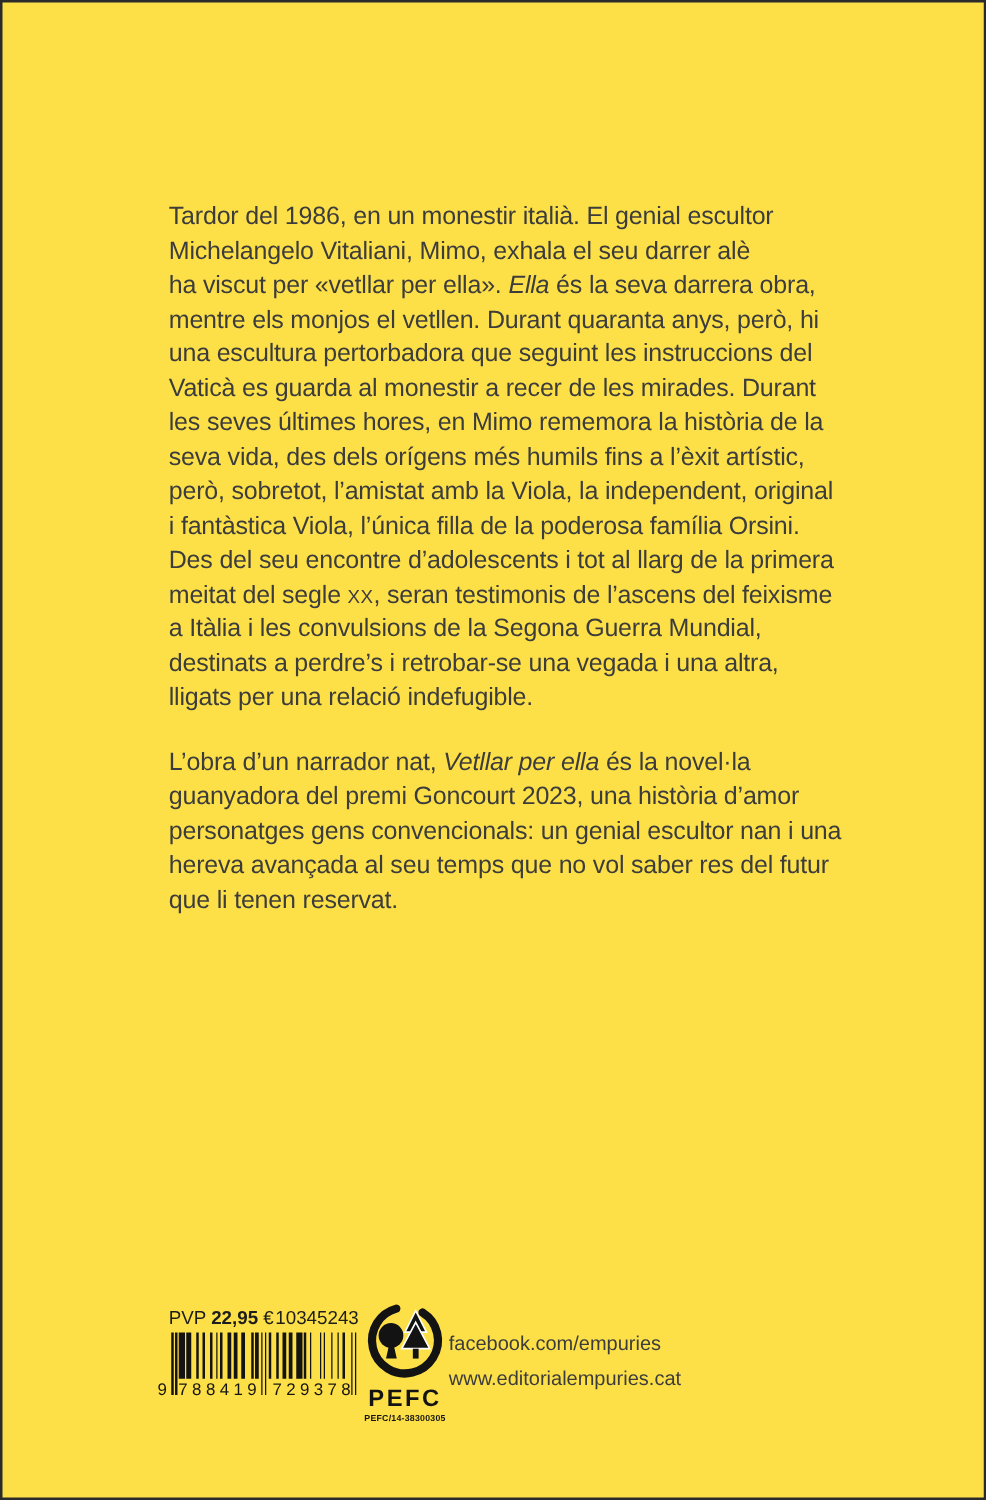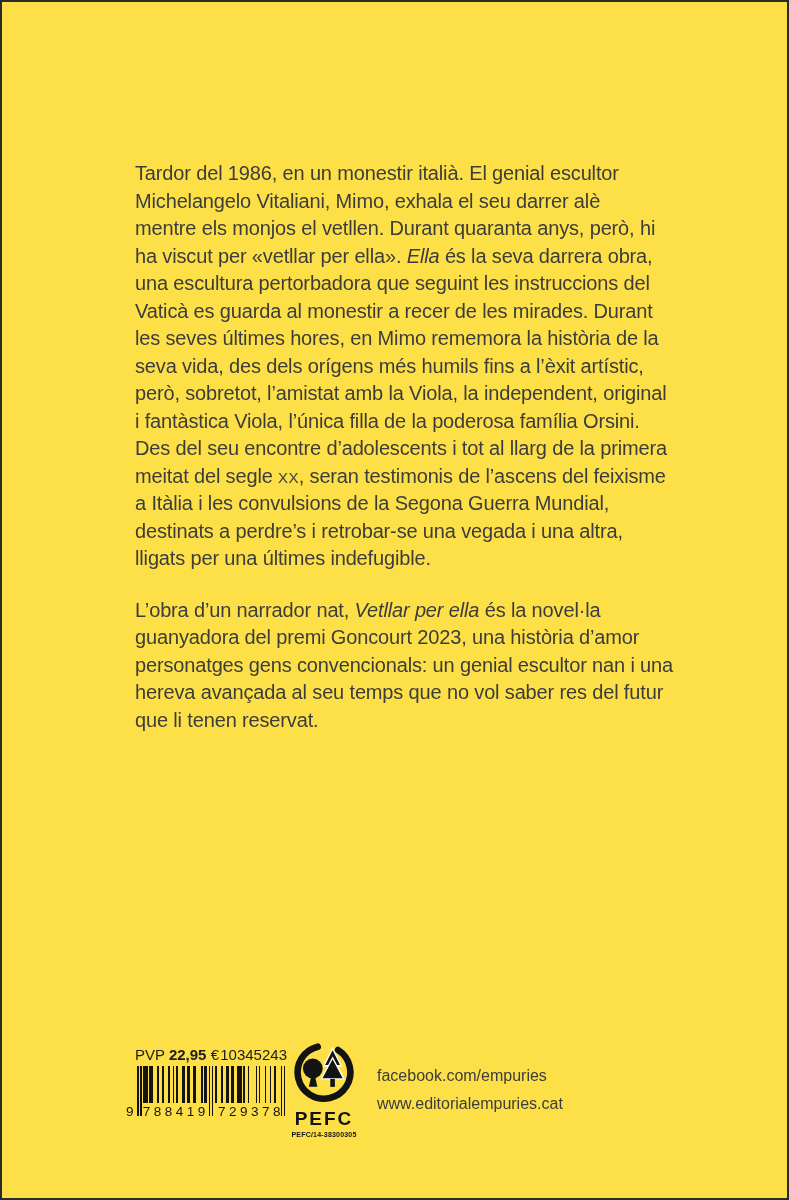--- a/index.html
+++ b/index.html
@@ -41,46 +41,46 @@
     display:flex;justify-content:space-between;
     font-size:13.5px;color:#161412;
   }
   .bc-group{letter-spacing:3.5px;}
   
   .pefc{position:absolute;left:281px;top:2px;width:82px;text-align:center;color:#131313;}
   .pefc-label{font-weight:700;font-size:19px;letter-spacing:2px;margin-top:-2px;}
   .pefc-code{font-size:7px;letter-spacing:0.2px;margin-top:1px;font-weight:700;}
   
   .links{
-    position:absolute;left:375px;top:22px;
+    position:absolute;left:357px;top:22px;
     font-size:16px;line-height:28px;color:#3c3c3c;
   }
 </style>
 </head>
 <body>
 
 <div class="page">
 
   <div class="synopsis">
     <div class="para">
       <div class="line"><span>Tardor del 1986, en un monestir italià. El genial escultor</span></div>
       <div class="line"><span>Michelangelo Vitaliani, Mimo, exhala el seu darrer alè</span></div>
+      <div class="line"><span>ha viscut per «vetllar per ella». </span><em class="it">Ella</em><span> és la seva darrera obra,</span></div>
       <div class="line"><span>mentre els monjos el vetllen. Durant quaranta anys, però, hi</span></div>
-      <div class="line"><span>ha viscut per «vetllar per ella». </span><em class="it">Ella</em><span> és la seva darrera obra,</span></div>
       <div class="line"><span>una escultura pertorbadora que seguint les instruccions del</span></div>
       <div class="line"><span>Vaticà es guarda al monestir a recer de les mirades. Durant</span></div>
       <div class="line"><span>les seves últimes hores, en Mimo rememora la història de la</span></div>
       <div class="line"><span>seva vida, des dels orígens més humils fins a l’èxit artístic,</span></div>
       <div class="line"><span>però, sobretot, l’amistat amb la Viola, la independent, original</span></div>
       <div class="line"><span>i fantàstica Viola, l’única filla de la poderosa família Orsini.</span></div>
       <div class="line"><span>Des del seu encontre d’adolescents i tot al llarg de la primera</span></div>
       <div class="line"><span>meitat del segle </span><span class="sc">XX</span><span>, seran testimonis de l’ascens del feixisme</span></div>
       <div class="line"><span>a Itàlia i les convulsions de la Segona Guerra Mundial,</span></div>
       <div class="line"><span>destinats a perdre’s i retrobar-se una vegada i una altra,</span></div>
-      <div class="line"><span>lligats per una últimes indefugible.</span></div>
+      <div class="line"><span>lligats per una relació indefugible.</span></div>
     </div>
     <div class="para">
       <div class="line"><span>L’obra d’un narrador nat, </span><em class="it">Vetllar per ella</em><span> és la novel·la</span></div>
       <div class="line"><span>guanyadora del premi Goncourt 2023, una història d’amor</span></div>
       <div class="line"><span>personatges gens convencionals: un genial escultor nan i una</span></div>
       <div class="line"><span>hereva avançada al seu temps que no vol saber res del futur</span></div>
       <div class="line"><span>que li tenen reservat.</span></div>
     </div>
   </div>
 

